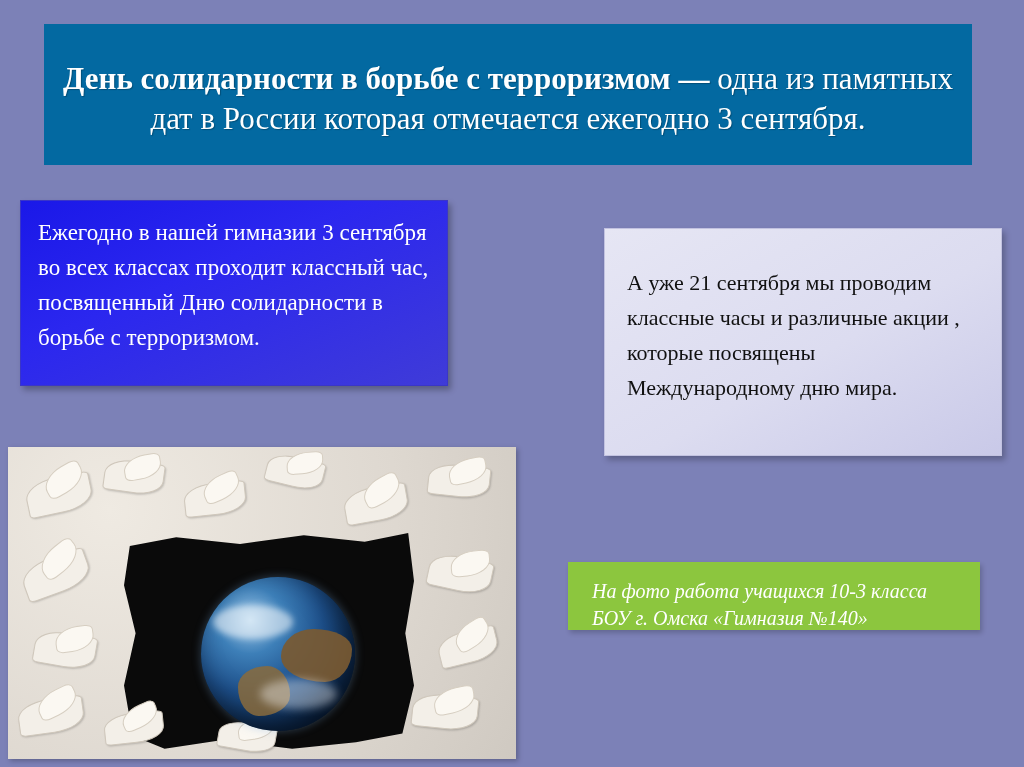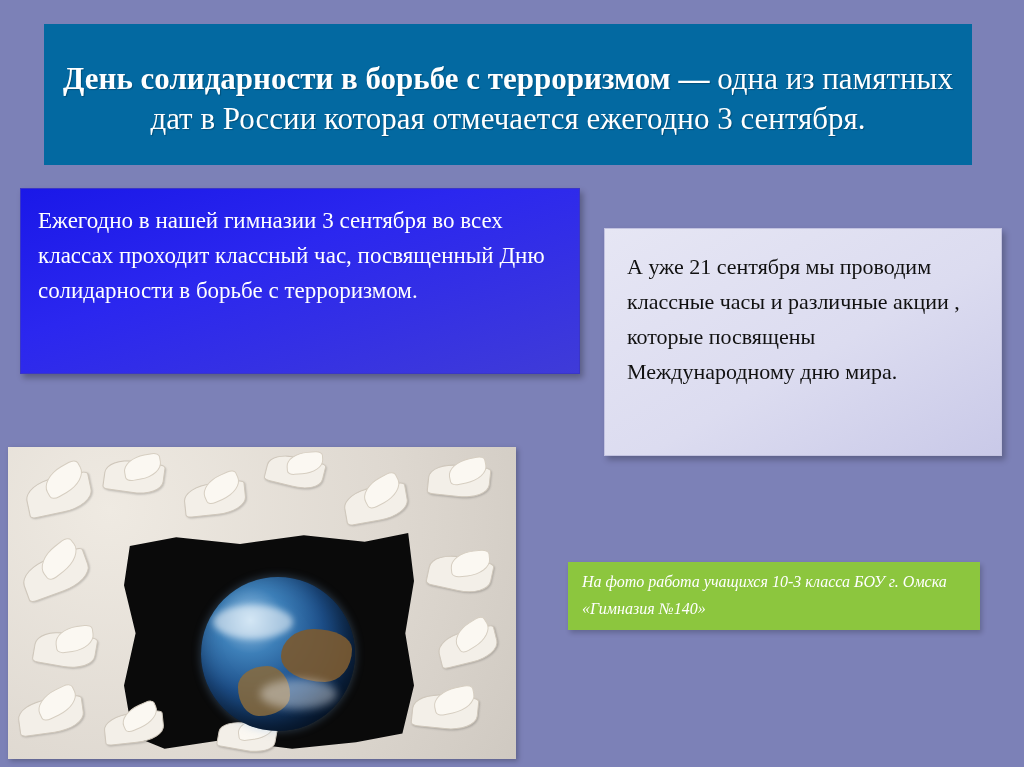--- a/index.html
+++ b/index.html
@@ -51,22 +51,22 @@
     text-shadow: 1px 1px 1px rgba(0,0,0,0.25);
   }
   .title-text .b {
     font-weight: bold;
   }
 
   
   .blue-box {
     position: absolute;
     left: 20px;
-    top: 188px;
-    width: 560px;
+    top: 200px;
+    width: 428px;
     height: 186px;
     background: linear-gradient(to bottom right, #1a18e8 0%, #2b27ef 40%, #3f3bd8 100%);
     border: 1px solid #3a36c7;
     box-sizing: border-box;
     padding: 14px 16px 20px 17px;
     color: #ffffff;
     box-shadow: 3px 4px 6px rgba(0,0,0,0.28);
   }
   .blue-box p {
     margin: 0;
@@ -78,21 +78,21 @@
   
   .light-box {
     position: absolute;
     left: 604px;
     top: 228px;
     width: 398px;
     height: 228px;
     background: linear-gradient(to bottom right, #e6e6f4 0%, #dcdcf0 55%, #c9c9e8 100%);
     border: 1px solid #c2c2e0;
     box-sizing: border-box;
-    padding: 20px 20px 10px 22px;
+    padding: 36px 20px 10px 22px;
     color: #111111;
     box-shadow: 3px 4px 6px rgba(0,0,0,0.25);
   }
   .light-box p {
     margin: 0;
     font-size: 22px;
     line-height: 35px;
     font-family: "Liberation Serif", serif;
   }
 
@@ -104,22 +104,22 @@
     width: 412px;
     height: 68px;
     background: #8cc63e;
     box-sizing: border-box;
     padding: 6px 12px 4px 14px;
     color: #ffffff;
     font-style: italic;
     box-shadow: 2px 3px 5px rgba(0,0,0,0.2);
   }
   .caption-box p {
-    margin: 0;
-    font-size: 16px;
+    margin: 10px;
+    font-size: 20px;
     line-height: 27px;
     font-family: "Liberation Serif", serif;
   }
 
   
   .photo {
     position: absolute;
     left: 8px;
     top: 447px;
     width: 508px;

